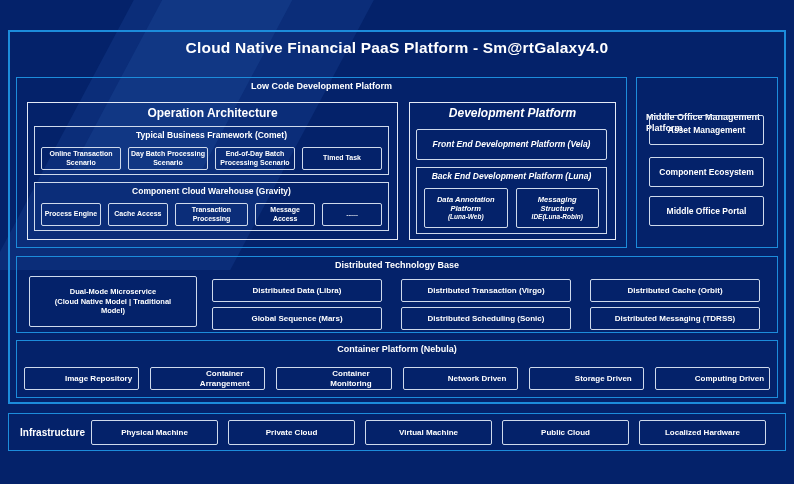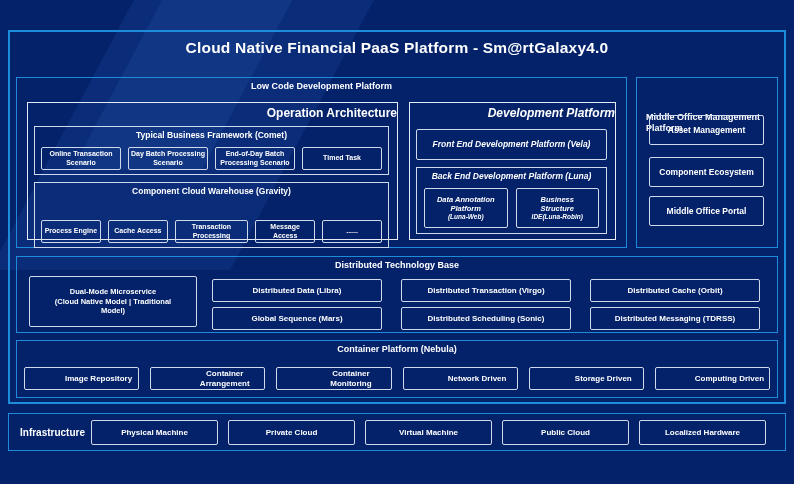--- a/index.html
+++ b/index.html
@@ -23,28 +23,28 @@
   .section{position:absolute;border:1.5px solid var(--blue);}
   .sec-label{position:absolute;left:0;right:0;top:3px;text-align:center;font-size:9px;}
 
   .lowcode{left:6px;top:45px;width:611px;height:171px;}
   .midoffice{left:626px;top:45px;width:142px;height:171px;}
   .distbase{left:6px;top:224px;width:762px;height:77px;}
   .contplat{left:6px;top:308px;width:762px;height:58px;}
   .infra{left:8px;top:413px;width:778px;height:38px;}
 
   .panel{position:absolute;border:1.5px solid var(--pborder);}
-  .panel-header{position:absolute;left:0;right:0;top:3px;text-align:right;font-size:12px;}
+  .panel-header{position:absolute;left:0;right:0;top:3px;text-align:center;font-size:12px;}
   .oparch{left:10px;top:24px;width:371px;height:138px;}
   .devplat{left:392px;top:24px;width:207px;height:138px;font-style:italic;}
 
   .group{position:absolute;border:1px solid var(--wborder);}
   .group-label{position:absolute;left:0;right:0;top:3px;text-align:center;font-size:8.5px;}
   .tbf{left:6px;top:23px;width:355px;height:49px;}
-  .ccw{left:6px;top:79px;width:355px;height:66px;padding-left:20px;}
+  .ccw{left:6px;top:79px;width:355px;height:49px;padding-left:20px;}
   .tbf-row,.ccw-row{position:absolute;left:6px;right:6px;bottom:4px;height:23px;display:flex;gap:7px;}
 
   .wbox{border:1px solid var(--wborder);border-radius:2px;display:flex;flex-direction:column;align-items:center;justify-content:center;text-align:center;font-size:7px;line-height:1.25;padding:1px 2px;}
   .tbf-row .wbox,.ccw-row .wbox{flex:1;}
   .ccw-row .wbox.wide{flex:1.25;}
 
   .frontend{position:absolute;left:6px;top:26px;width:191px;height:31px;font-size:8.5px;white-space:nowrap;}
   .backend{left:6px;top:64px;width:191px;height:67px;}
   .backend .group-label{white-space:nowrap;}
   .backend-row{position:absolute;left:7px;right:7px;bottom:5px;height:40px;display:flex;gap:8px;}
@@ -111,21 +111,21 @@
 
         <div class="group backend">
           <div class="group-label">Back End Development Platform (Luna)</div>
           <div class="backend-row">
             <div class="wbox">
               <span>Data Annotation</span>
               <span>Platform</span>
               <span class="subline">(Luna-Web)</span>
             </div>
             <div class="wbox">
-              <span>Business</span>
+              <span>Messaging</span>
               <span>Structure</span>
               <span class="subline">IDE(Luna-Robin)</span>
             </div>
           </div>
         </div>
       </div>
     </div>
 
     <div class="section midoffice">
       <div class="mo-label">Middle Office Management Platform</div>

